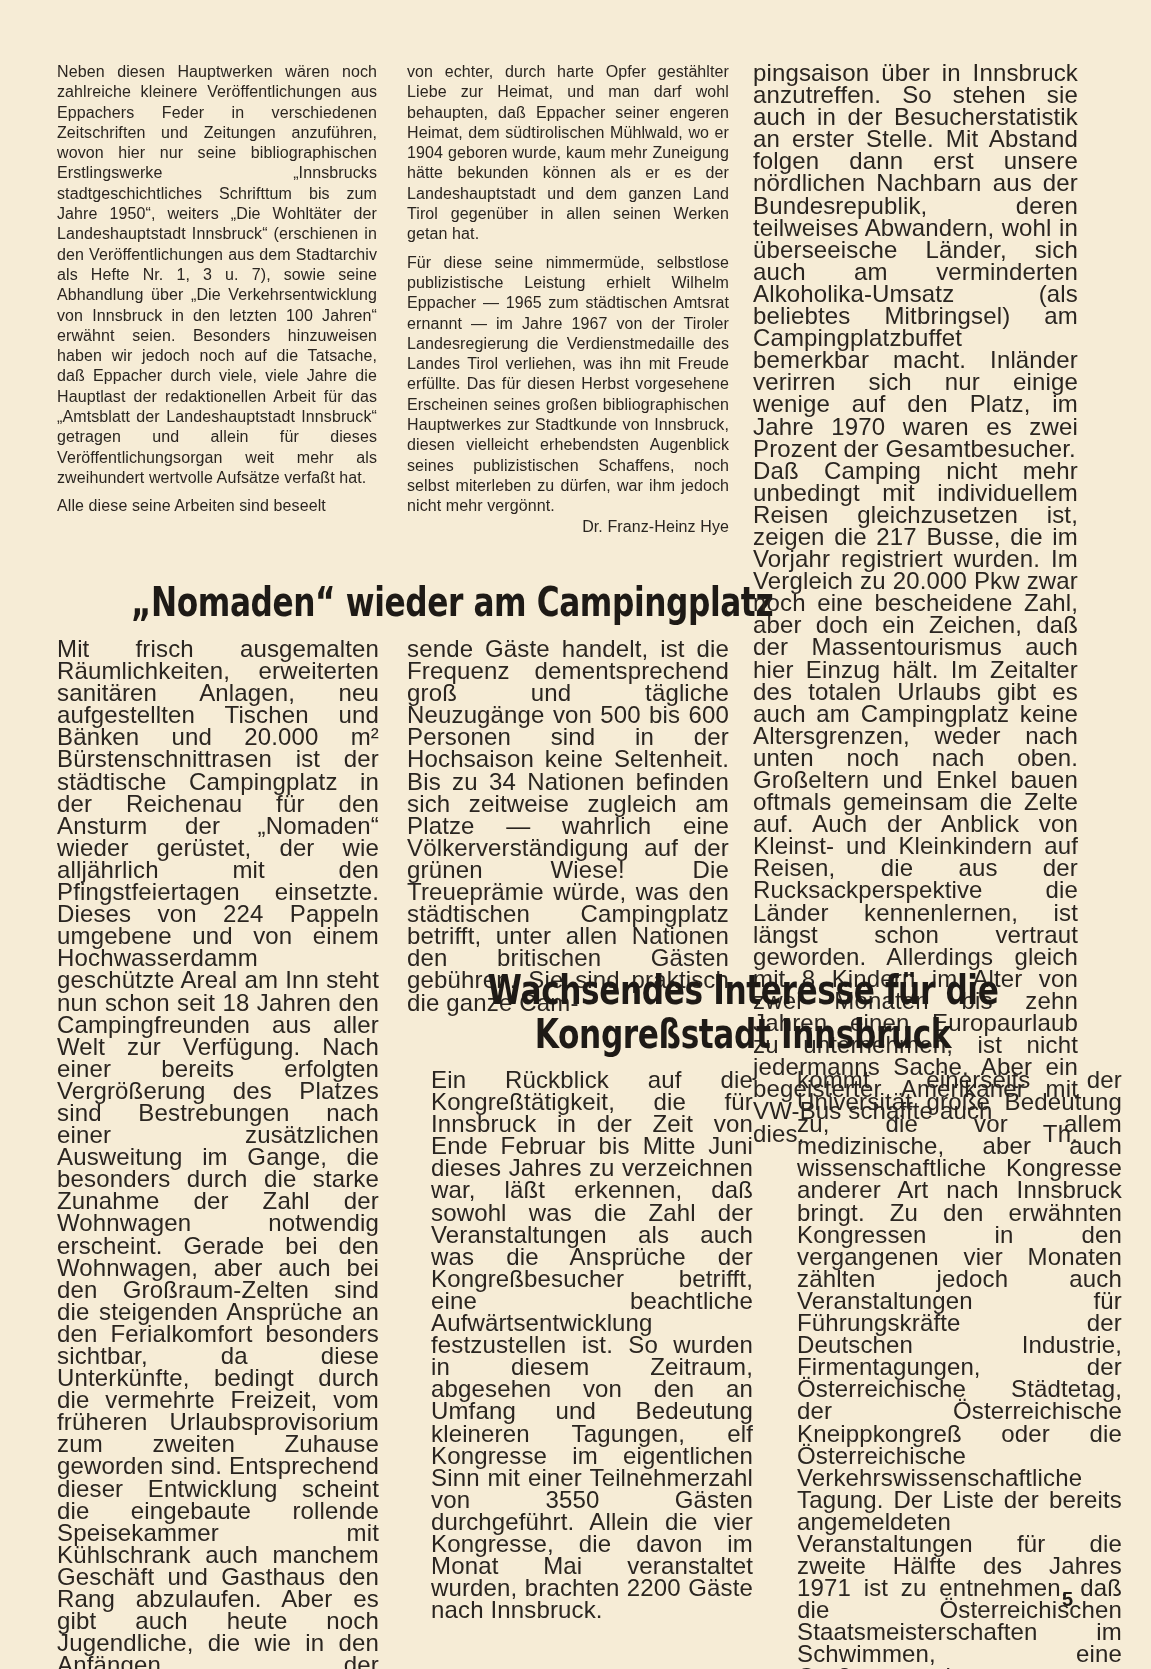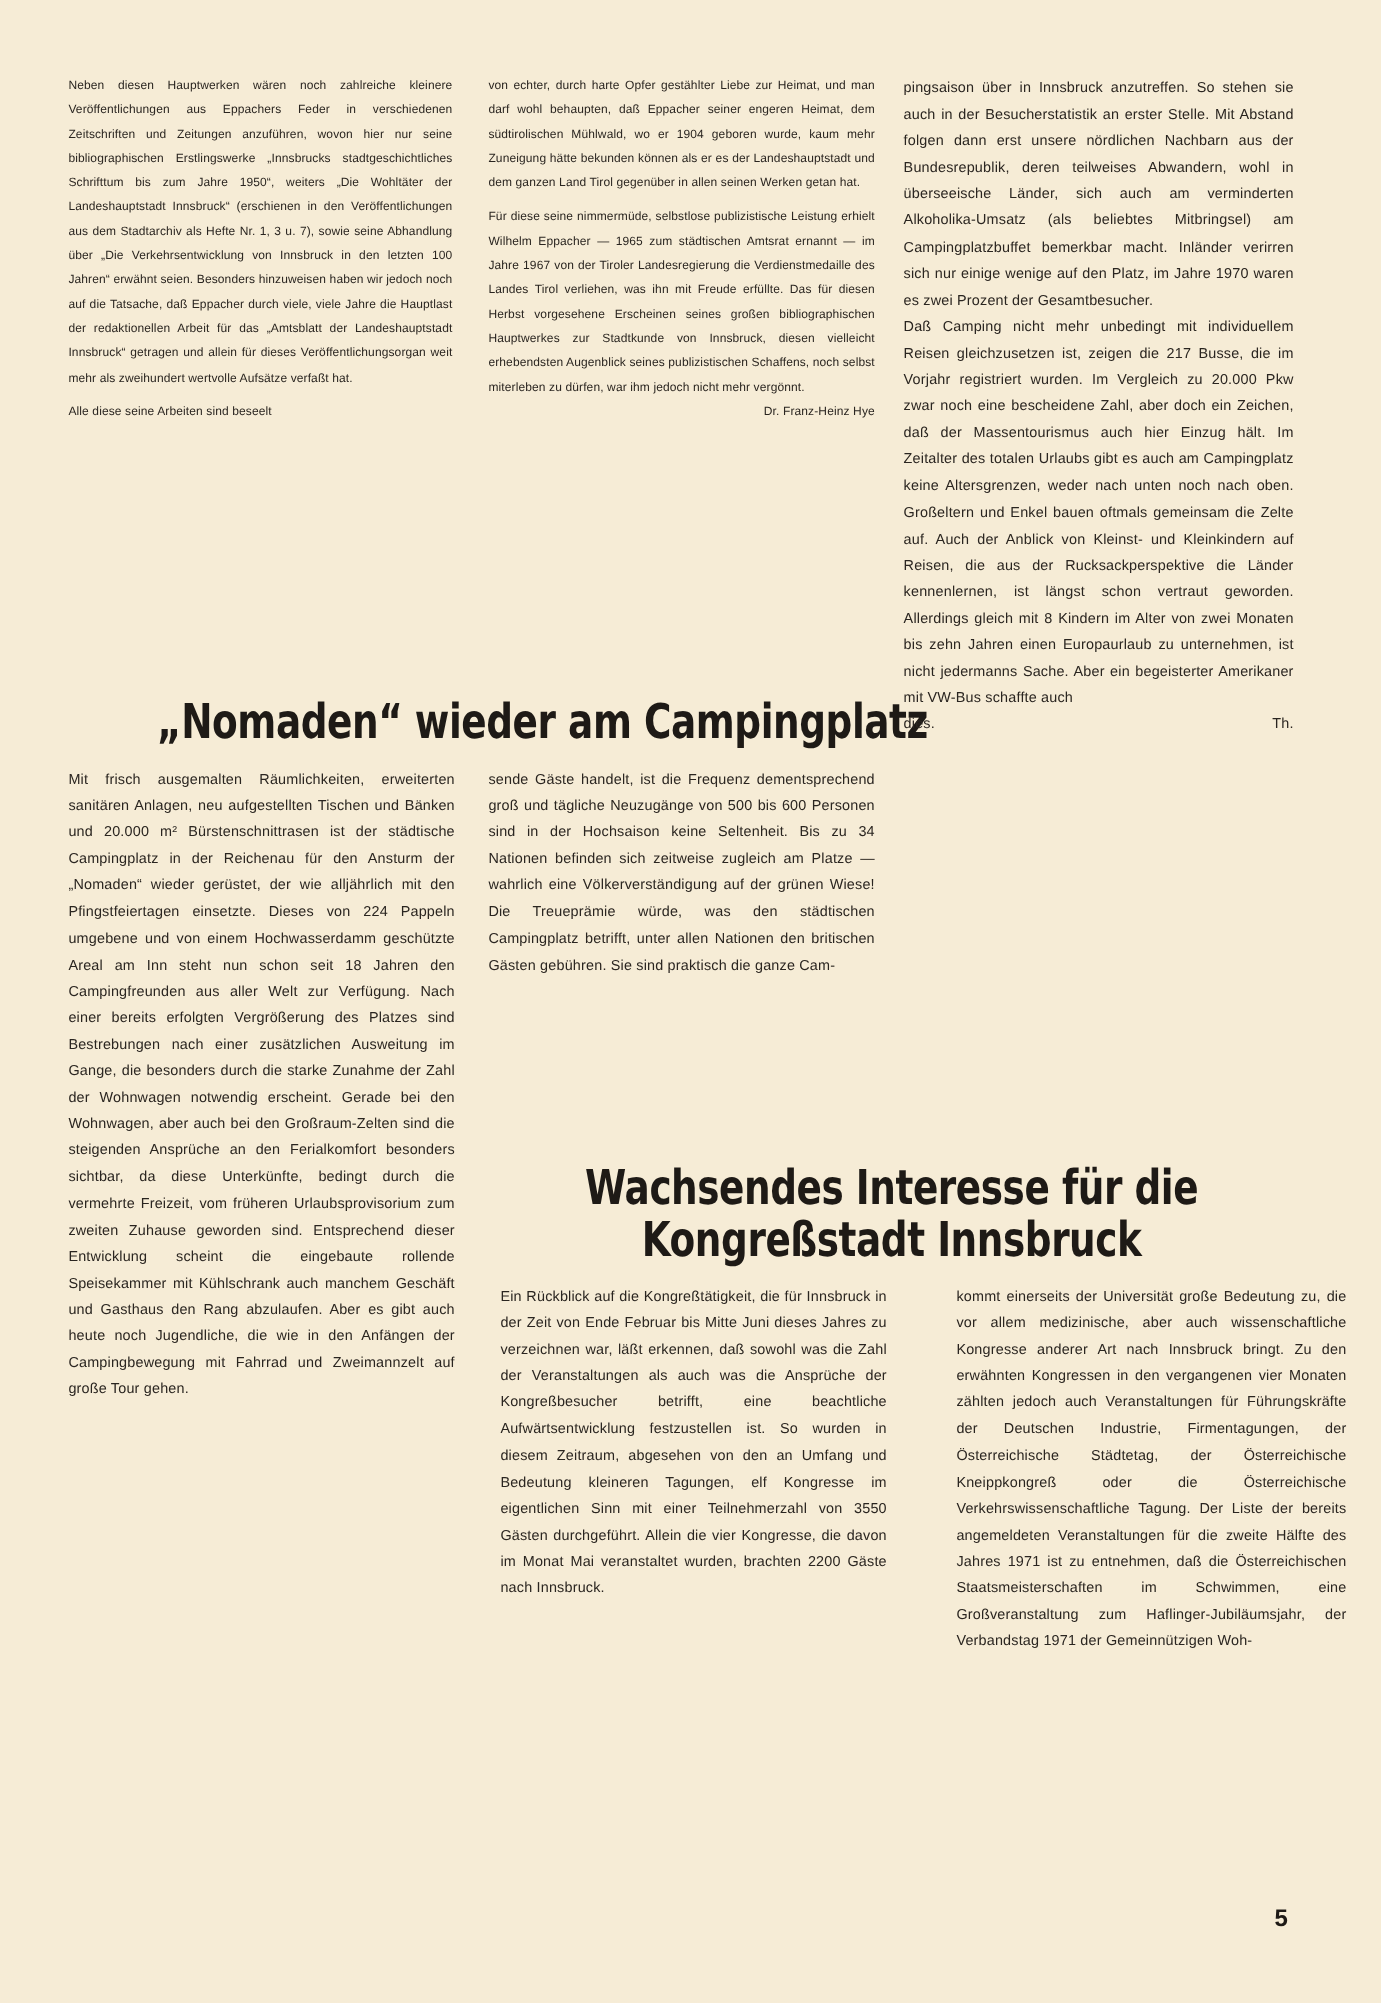--- a/index.html
+++ b/index.html
@@ -10,22 +10,22 @@
       overflow: hidden;
       font-family: "Liberation Sans", sans-serif;
       color: #2a2520;
     }
     .col {
       position: absolute;
       text-align: justify;
       hyphens: none;
     }
     .col p { margin: 0; }
-    .small { font-size: 10px; line-height: 20.3px; letter-spacing: 0.1px; }
-    .large { font-size: 12px; line-height: 22.1px; letter-spacing: 0.15px; }
+    .small { font-size: 16px; line-height: 20.3px; letter-spacing: 0.1px; }
+    .large { font-size: 24px; line-height: 22.1px; letter-spacing: 0.15px; }
     .gap-small { margin-top: 8px !important; }
     .gap-large { margin-top: 10px !important; }
     .signature-line { display: flex; justify-content: space-between; }
     .headline {
       position: absolute;
       font-family: "DejaVu Sans", sans-serif;
       font-weight: bold;
       color: #1e1a16;
       text-align: center;
       transform: scaleX(0.78);
@@ -72,21 +72,21 @@
   <p>Daß Camping nicht mehr unbedingt mit individuellem Reisen gleichzusetzen ist, zeigen die 217 Busse, die im Vorjahr registriert wurden. Im Vergleich zu 20.000 Pkw zwar noch eine bescheidene Zahl, aber doch ein Zeichen, daß der Massentourismus auch hier Einzug hält. Im Zeitalter des totalen Urlaubs gibt es auch am Campingplatz keine Altersgrenzen, weder nach unten noch nach oben. Großeltern und Enkel bauen oftmals gemeinsam die Zelte auf. Auch der Anblick von Kleinst- und Kleinkindern auf Reisen, die aus der Rucksackperspektive die Länder kennenlernen, ist längst schon vertraut geworden. Allerdings gleich mit 8 Kindern im Alter von zwei Monaten bis zehn Jahren einen Europaurlaub zu unternehmen, ist nicht jedermanns Sache. Aber ein begeisterter Amerikaner mit VW-Bus schaffte auch</p>
   <p class="signature-line">
     <span>dies.</span>
     <span>Th.</span>
   </p>
 </div>
 
 <div class="headline" style="left:407px; width:672px; top:968px; font-size:40px; line-height:44px;">Wachsendes Interesse für die</div>
 <div class="headline" style="left:407px; width:672px; top:1012px; font-size:40px; line-height:44px;">Kongreßstadt Innsbruck</div>
 
-<div class="col large" style="left:417px; top:1069px; width:322px;">
+<div class="col large" style="left:431px; top:1069px; width:322px;">
   <p>Ein Rückblick auf die Kongreßtätigkeit, die für Innsbruck in der Zeit von Ende Februar bis Mitte Juni dieses Jahres zu verzeichnen war, läßt erkennen, daß sowohl was die Zahl der Veranstaltungen als auch was die Ansprüche der Kongreßbesucher betrifft, eine beachtliche Aufwärtsentwicklung festzustellen ist. So wurden in diesem Zeitraum, abgesehen von den an Umfang und Bedeutung kleineren Tagungen, elf Kongresse im eigentlichen Sinn mit einer Teilnehmerzahl von 3550 Gästen durchgeführt. Allein die vier Kongresse, die davon im Monat Mai veranstaltet wurden, brachten 2200 Gäste nach Innsbruck.</p>
 </div>
 
 <div class="col large" style="left:753px; top:1069px; width:325px;margin-left:44px;">
   <p>kommt einerseits der Universität große Bedeutung zu, die vor allem medizinische, aber auch wissenschaftliche Kongresse anderer Art nach Innsbruck bringt. Zu den erwähnten Kongressen in den vergangenen vier Monaten zählten jedoch auch Veranstaltungen für Führungskräfte der Deutschen Industrie, Firmentagungen, der Österreichische Städtetag, der Österreichische Kneippkongreß oder die Österreichische Verkehrswissenschaftliche Tagung. Der Liste der bereits angemeldeten Veranstaltungen für die zweite Hälfte des Jahres 1971 ist zu entnehmen, daß die Österreichischen Staatsmeisterschaften im Schwimmen, eine Großveranstaltung zum Haflinger-Jubiläumsjahr, der Verbandstag 1971 der Gemeinnützigen Woh-</p>
 </div>
 
 <div class="page-number">5</div>
 
 </body></html>

